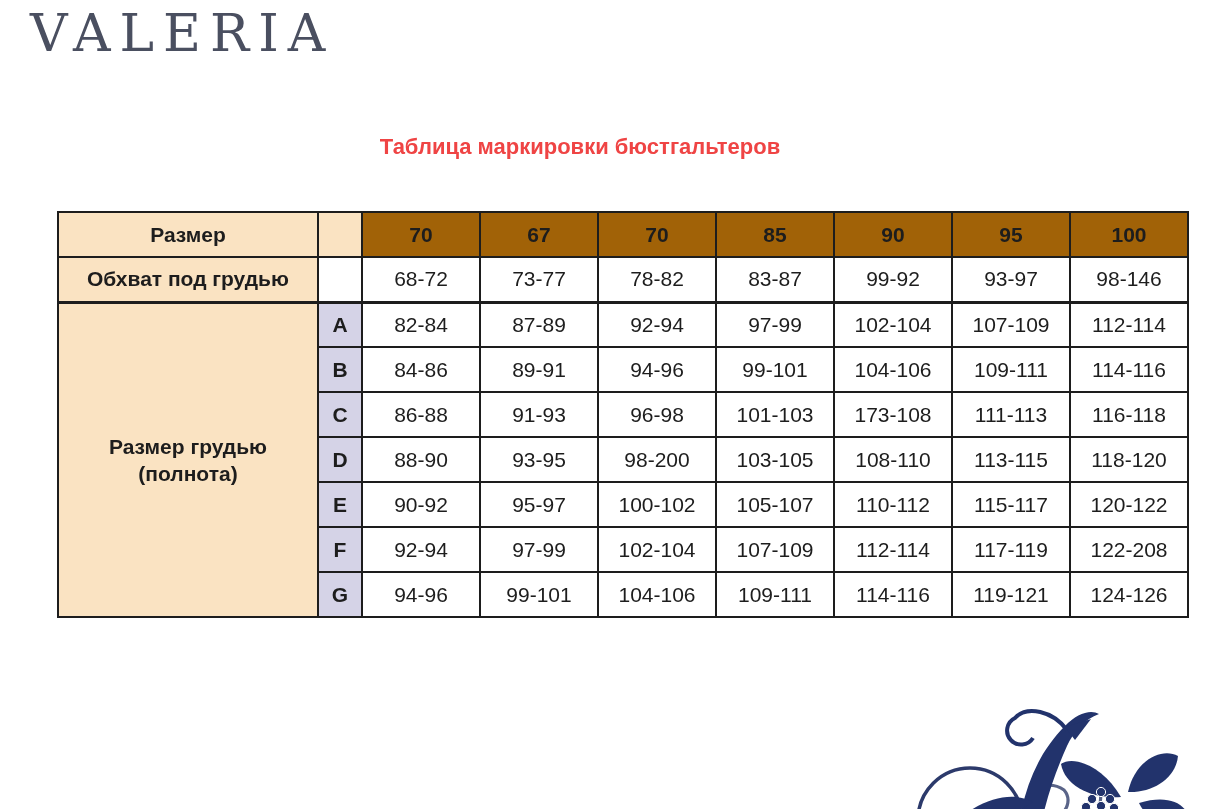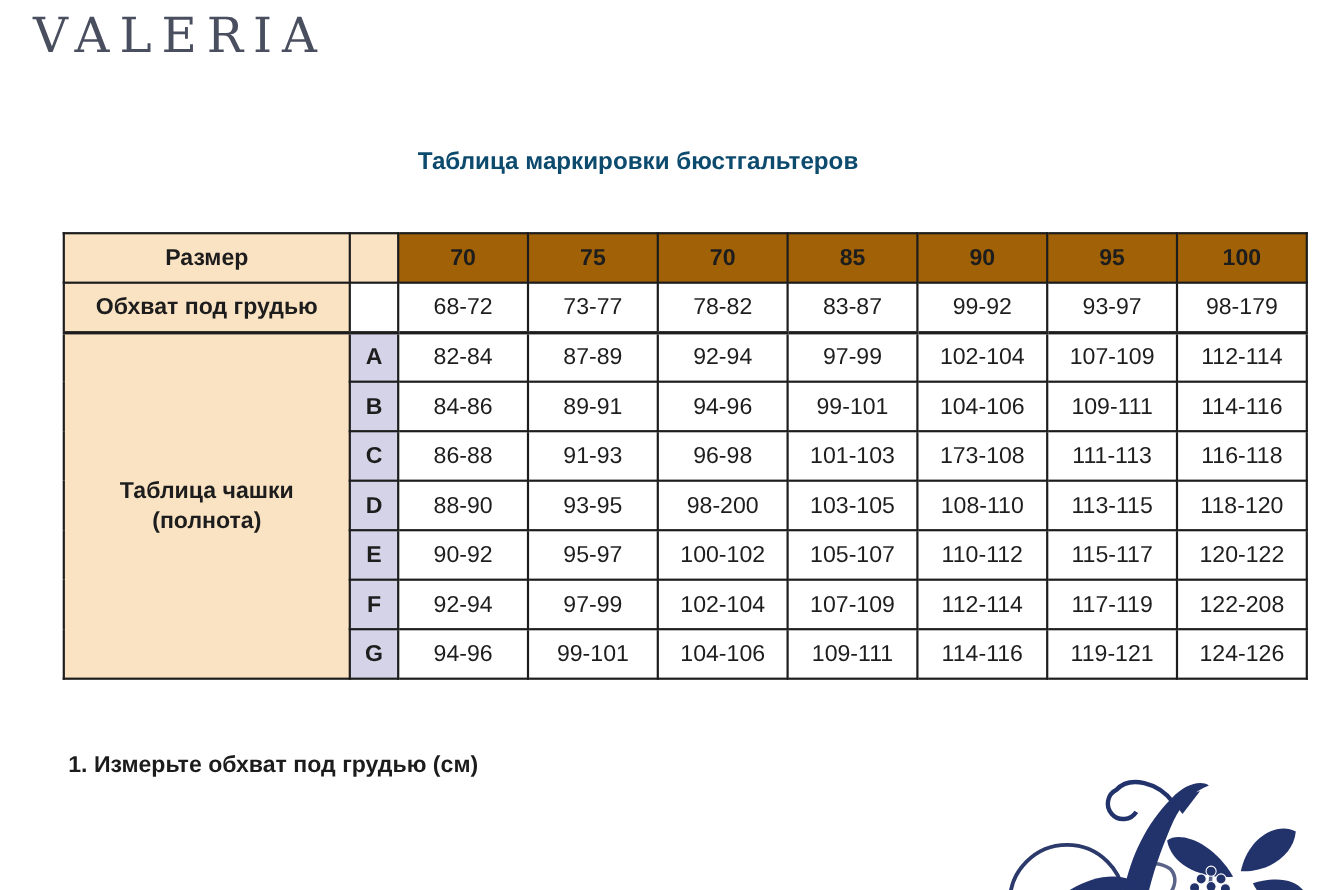--- a/index.html
+++ b/index.html
@@ -5,26 +5,26 @@
   html,body{margin:0;padding:0;}
   body{
     width:1210px;height:809px;position:relative;overflow:hidden;
     background:#ffffff;
     font-family:"Liberation Sans","DejaVu Sans",sans-serif;
     color:#212121;
   }
   .logo{
     position:absolute;left:30px;top:10px;
     font-family:"DejaVu Serif","Liberation Serif",serif;
-    font-size:44px;line-height:46px;font-weight:400;
+    font-size:52px;line-height:46px;font-weight:400;
     letter-spacing:9px;color:#4a4f60;
   }
   .title{
     position:absolute;left:0;top:134px;width:1160px;
-    text-align:center;font-size:22px;font-weight:bold;color:#0c4a6e;
+    text-align:center;font-size:22px;font-weight:bold;color:#ef4444;
   }
   table.size-table{
     position:absolute;left:57px;top:211px;
     width:1128px;border-collapse:collapse;table-layout:fixed;
     border:2px solid #be185d;
   }
   table.size-table td{
     border:2px solid #1d1d1d;
     height:45px;box-sizing:border-box;
     text-align:center;vertical-align:middle;
@@ -66,41 +66,41 @@
     <col style="width:118px">
       <col style="width:118px">
       <col style="width:118px">
       <col style="width:118px">
   </colgroup>
   <tbody>
     <tr>
       <td class="peach label">Размер</td>
       <td class="peach"></td>
       <td class="hnum">70</td>
-      <td class="hnum">75</td>
+      <td class="hnum">67</td>
       <td class="hnum">70</td>
       <td class="hnum">85</td>
       <td class="hnum">90</td>
       <td class="hnum">95</td>
       <td class="hnum">100</td>
     </tr>
     <tr>
       <td class="peach label">Обхват под грудью</td>
       <td></td>
       <td>68-72</td>
       <td>73-77</td>
       <td>78-82</td>
       <td>83-87</td>
       <td>99-92</td>
       <td>93-97</td>
-      <td>98-179</td>
+      <td>98-146</td>
     </tr>
     <tr class="cup-first">
       <td class="peach label cuplabel" rowspan="7">
-        <div>Таблица чашки</div>
+        <div>Размер грудью</div>
         <div>(полнота)</div>
       </td>
       <td class="lav">A</td>
       <td>82-84</td>
       <td>87-89</td>
       <td>92-94</td>
       <td>97-99</td>
       <td>102-104</td>
       <td>107-109</td>
       <td>112-114</td>
@@ -162,21 +162,20 @@
       <td>104-106</td>
       <td>109-111</td>
       <td>114-116</td>
       <td>119-121</td>
       <td>124-126</td>
     </tr>
   </tbody>
 </table>
 
 <div class="instructions">
-  <p>1. Измерьте обхват под грудью (см)</p>
 </div>
 
 <svg class="ornament" viewBox="0 0 280 180" xmlns="http://www.w3.org/2000/svg" aria-hidden="true">
 
   <circle cx="55" cy="120" r="52" fill="none" stroke="#2c3a6b" stroke-width="3.5"></circle>
 
   <path d="M 183 78 A 55 55 0 0 1 128 150 A 40 40 0 0 1 113 96 A 26 26 0 0 1 149 90 A 16 16 0 0 1 141 116" fill="none" stroke="#5a6488" stroke-width="3.2"></path>
 
   <path d="M100 180 C100 122 110 66 150 26 C162 13 176 9 184 14 C170 19 159 31 152 46 C136 82 121 126 120 180 Z" fill="#22336c"></path>
 

